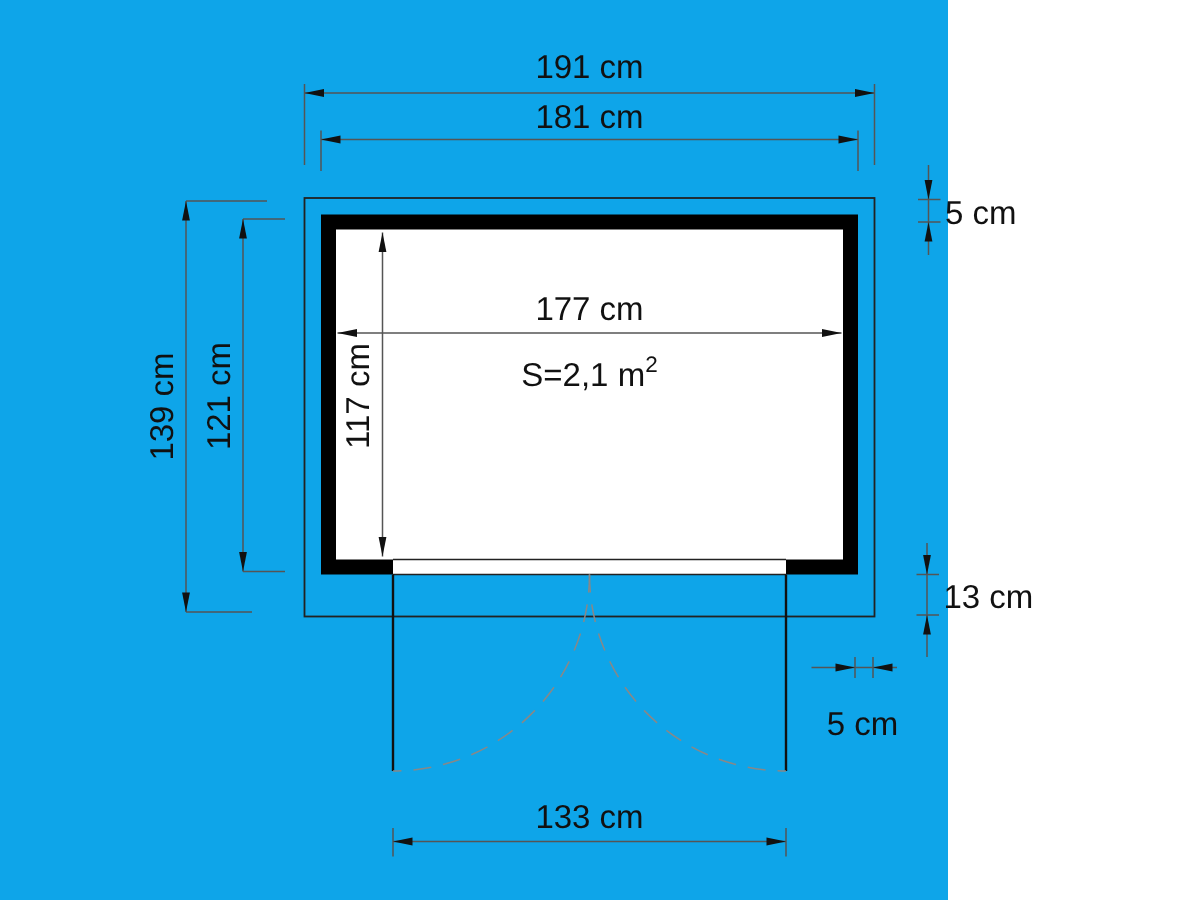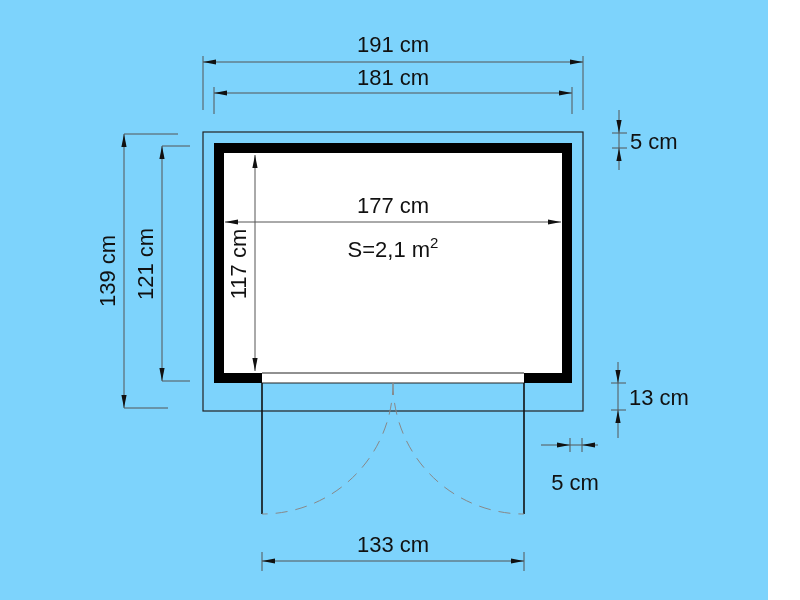--- a/index.html
+++ b/index.html
@@ -5,23 +5,23 @@
   html, body {
     margin: 0;
     padding: 0;
     background: #ffffff;
     width: 800px;
     height: 600px;
     overflow: hidden;
   }
   .stage {
     position: relative;
-    width: 768px;
+    width: 632px;
     height: 600px;
-    background: #7dd3fc;
+    background: #0ea5e9;
   }
   svg {
     display: block;
     width: 800px;
     height: 600px;
   }
   svg text {
     font-family: "Liberation Sans", sans-serif;
     font-size: 22px;
     fill: #111111;

